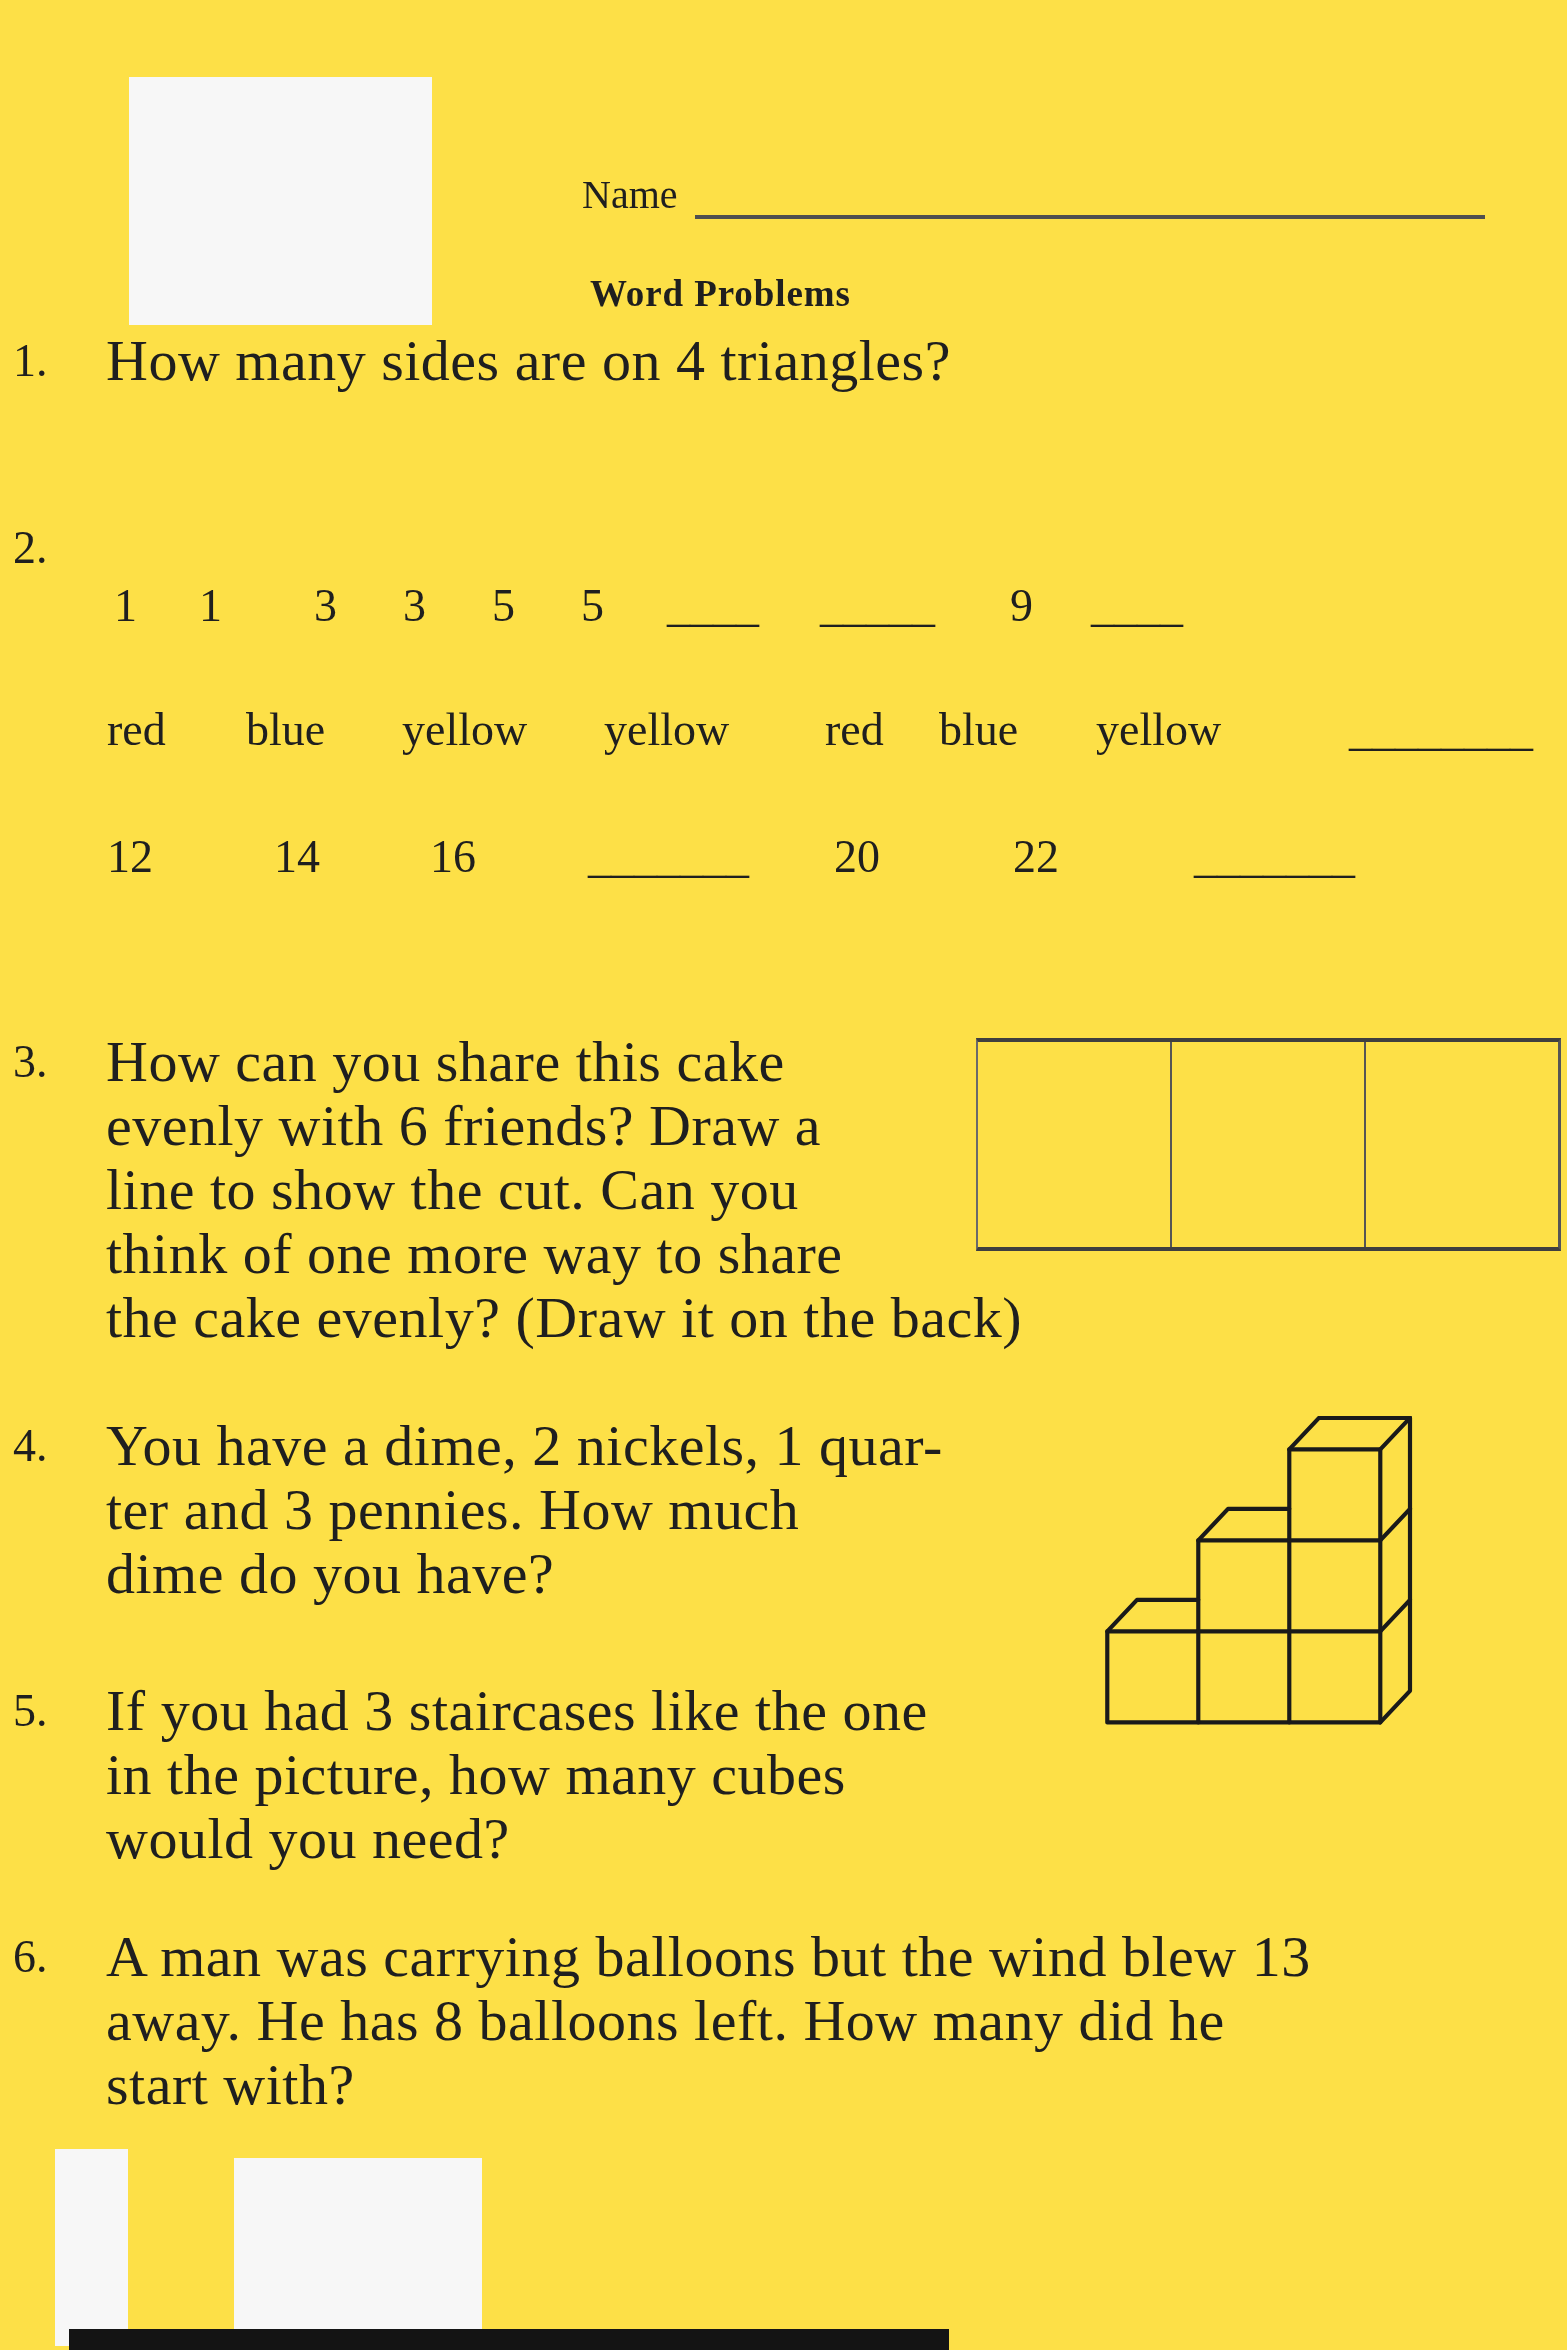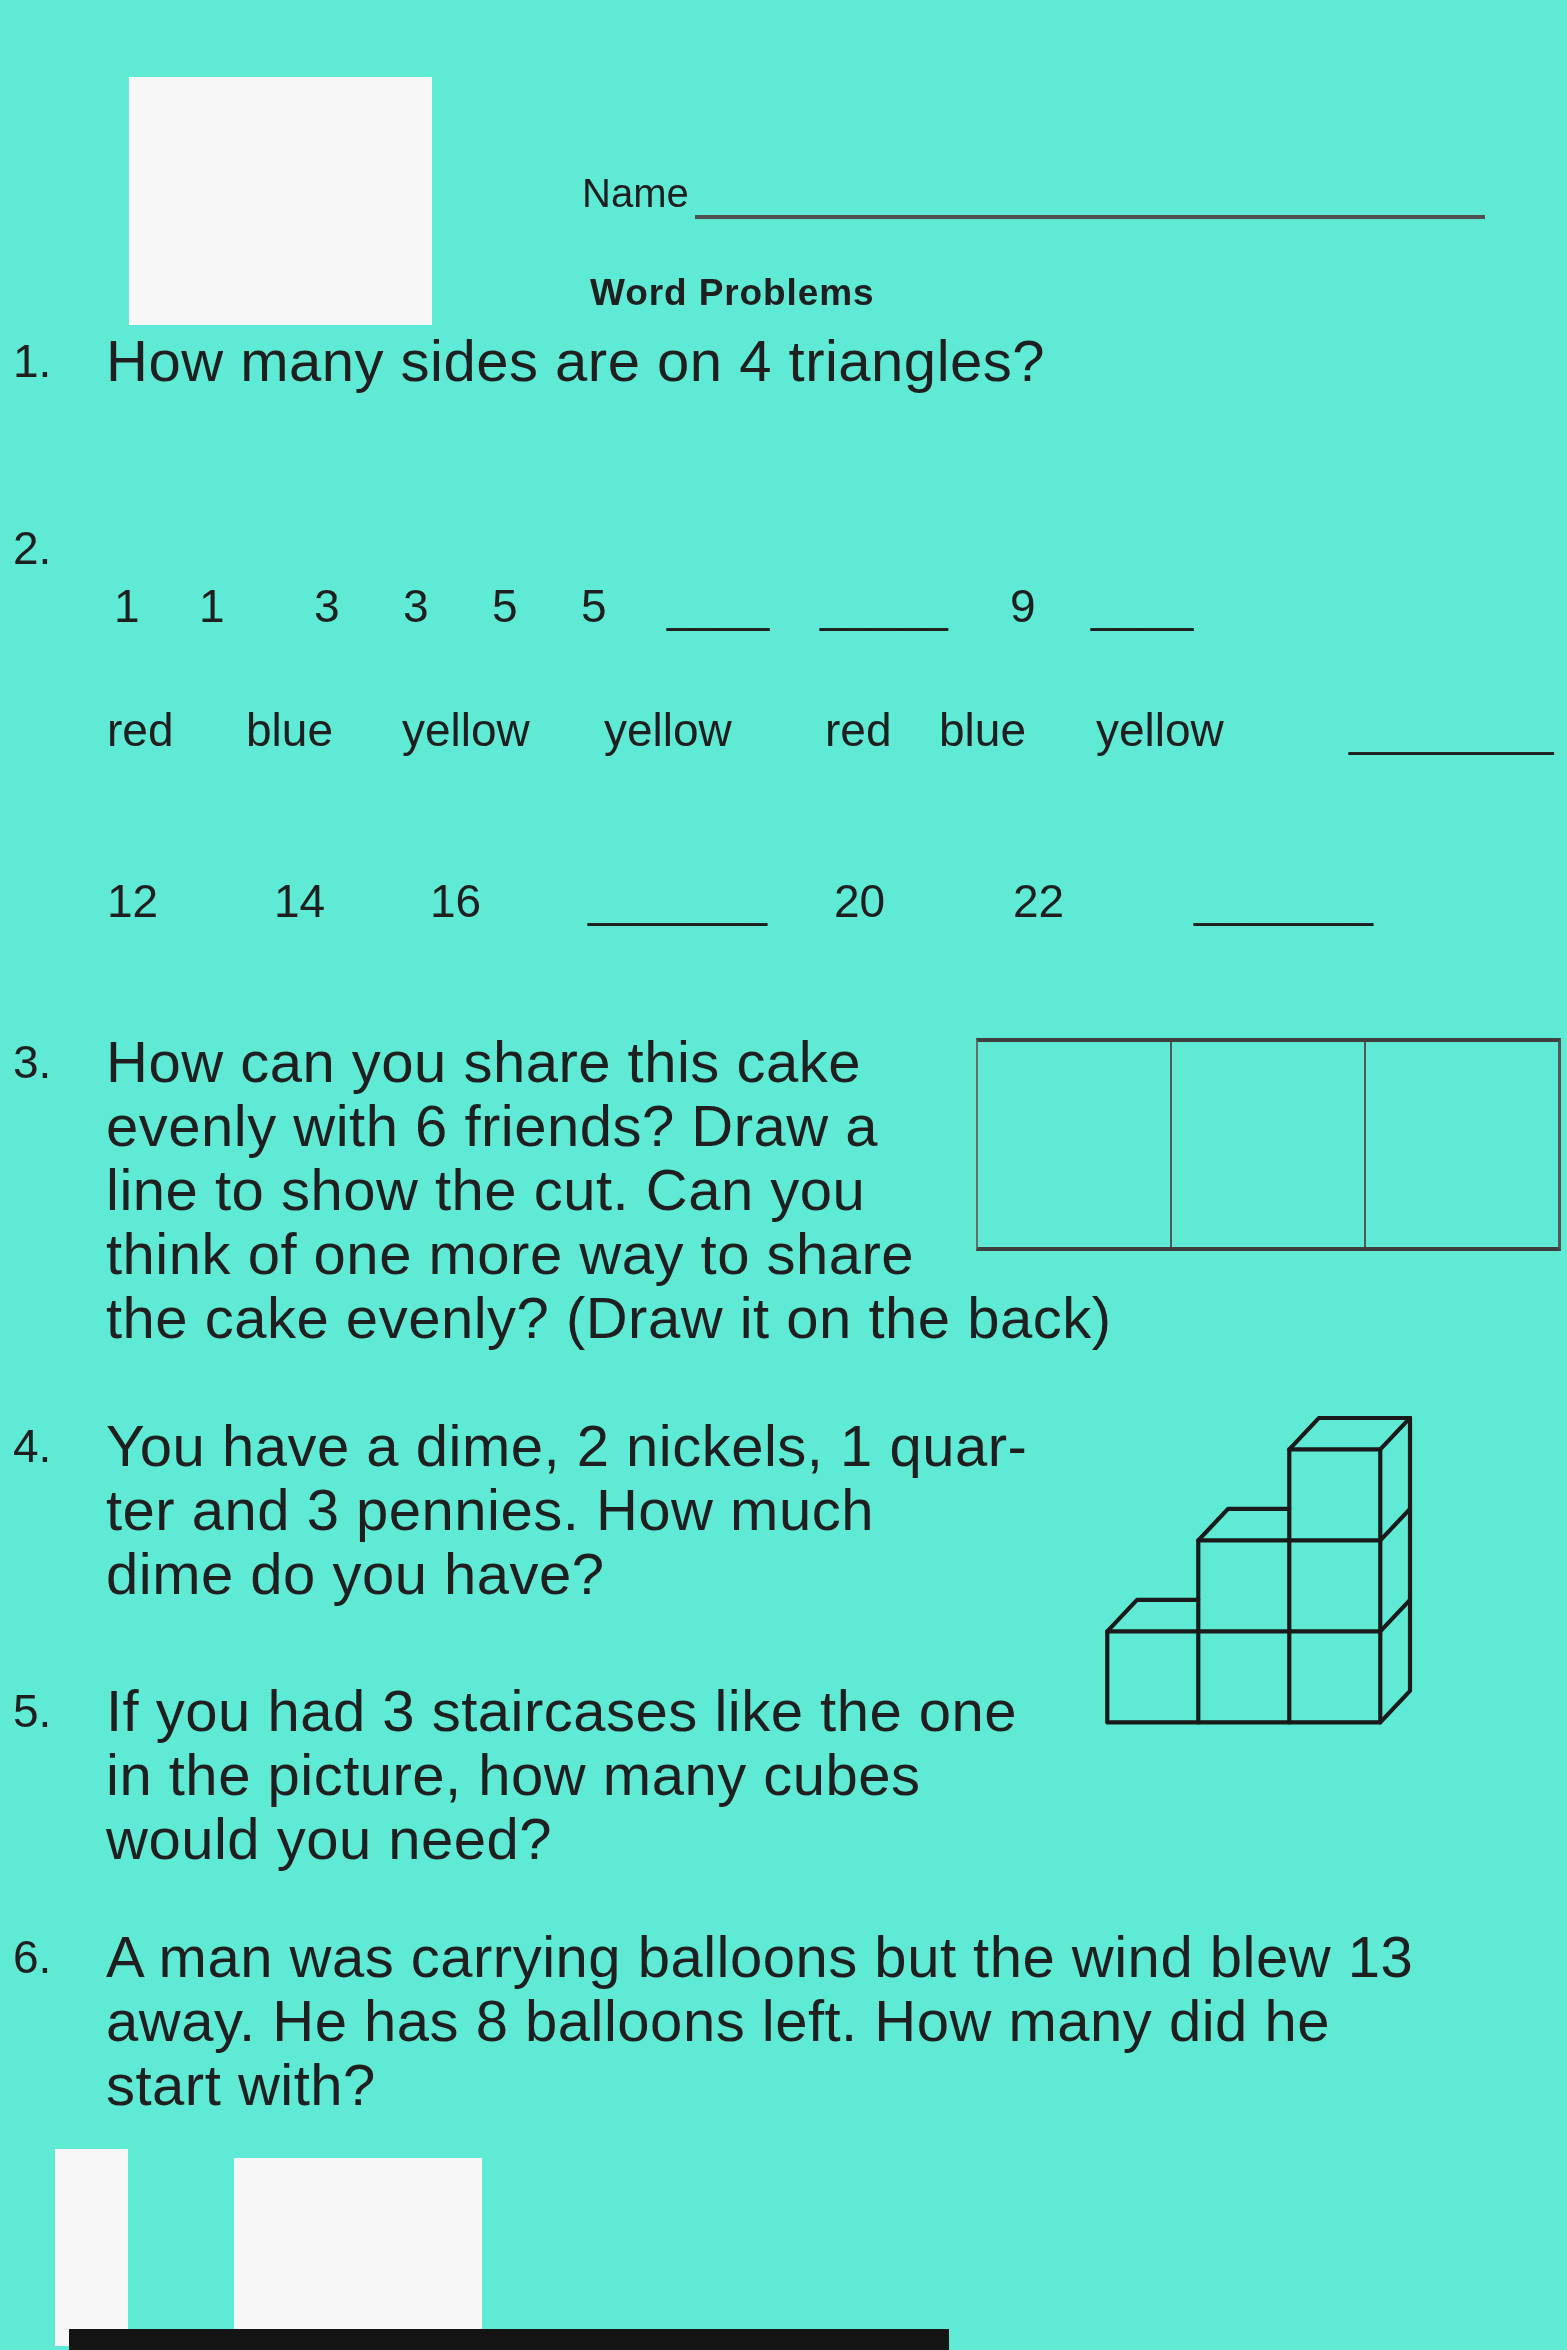--- a/index.html
+++ b/index.html
@@ -1,18 +1,18 @@
 <!DOCTYPE html>
 <html style="font-size:14.7px"><head>
 <meta charset="utf-8">
 <style>
   html,body{margin:0;padding:0;background:#e9e9e9;}
   #page{
-    position:relative;width:1568px;height:2351px;background:#5eead4;
-    overflow:hidden;font-family:Liberation Sans, sans-serif;color:#1f1f1f;
+    position:relative;width:1568px;height:2351px;background:#fde047;
+    overflow:hidden;font-family:Liberation Serif, serif;color:#1f1f1f;
   }
   .abs{position:absolute;}
   .nowrap{white-space:nowrap;}
   
   .art{position:absolute;background:#f7f7f7;}
   
   #name-label{left:582px;top:171px;font-size:40px;}
   #name-underline{left:695px;top:215px;width:790px;height:3.7px;background:#4f4f4f;}
   #title{left:590px;top:272px;font-size:37px;font-weight:bold;letter-spacing:0.9px;}
   
@@ -23,21 +23,21 @@
   #q2-num,#q2-text{top:516px;}
   #q3-num,#q3-text{top:1030px;}
   #q4-num,#q4-text{top:1414px;}
   #q5-num,#q5-text{top:1679px;}
   #q6-num,#q6-text{top:1925px;}
   
   .prow{position:absolute;left:0;top:0;width:1568px;height:73px;font-size:46px;}
   .prow span{position:absolute;top:0;white-space:pre;}
   #rowA{top:579px;}
   #rowB{top:703px;}
-  #rowC{top:874px;}
+  #rowC{top:830px;}
   #rowA span:nth-child(1){left:114px;}
   #rowA span:nth-child(2){left:199px;}
   #rowA span:nth-child(3){left:314px;}
   #rowA span:nth-child(4){left:403px;}
   #rowA span:nth-child(5){left:492px;}
   #rowA span:nth-child(6){left:581px;}
   #rowA span:nth-child(7){left:667px;}
   #rowA span:nth-child(8){left:820px;}
   #rowA span:nth-child(9){left:1010px;}
   #rowA span:nth-child(10){left:1091px;}

